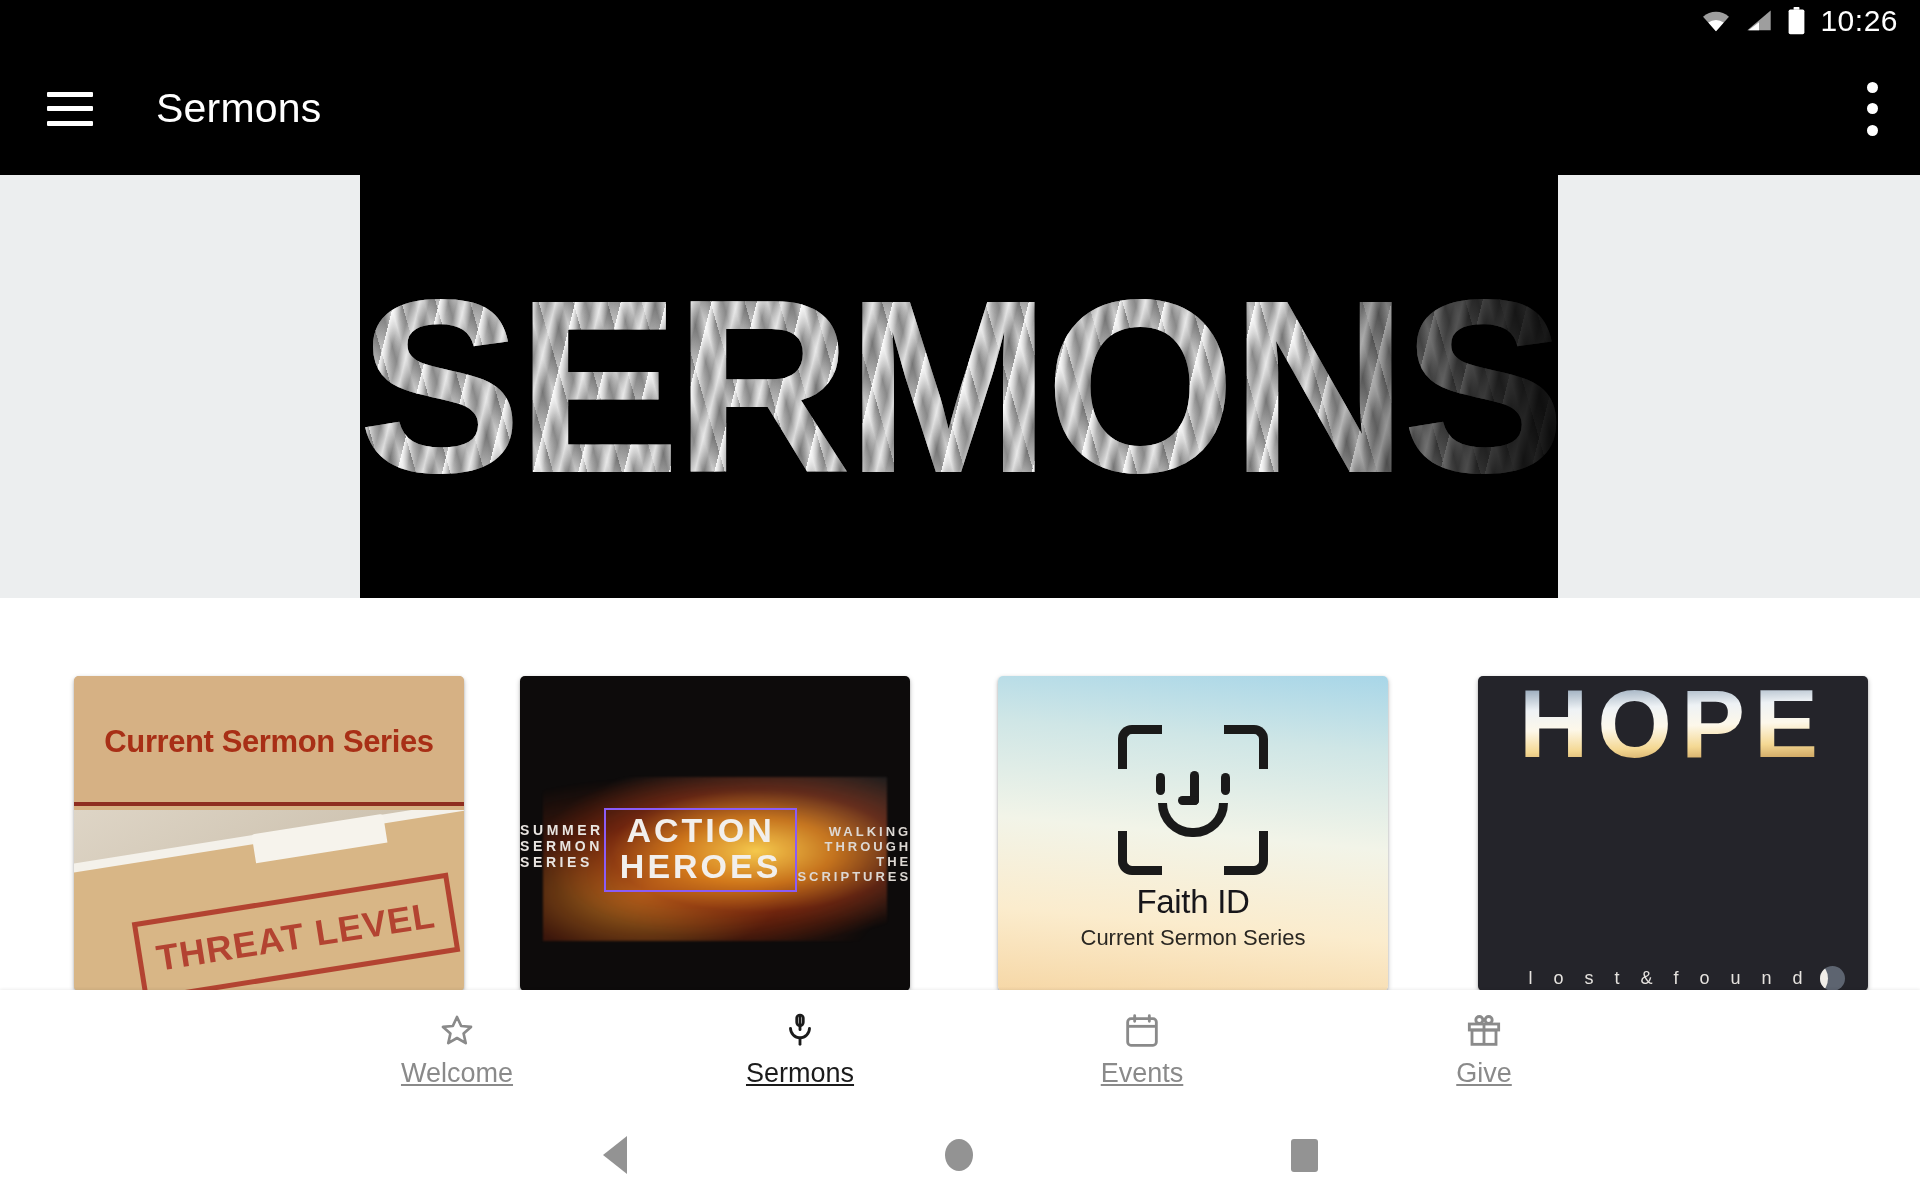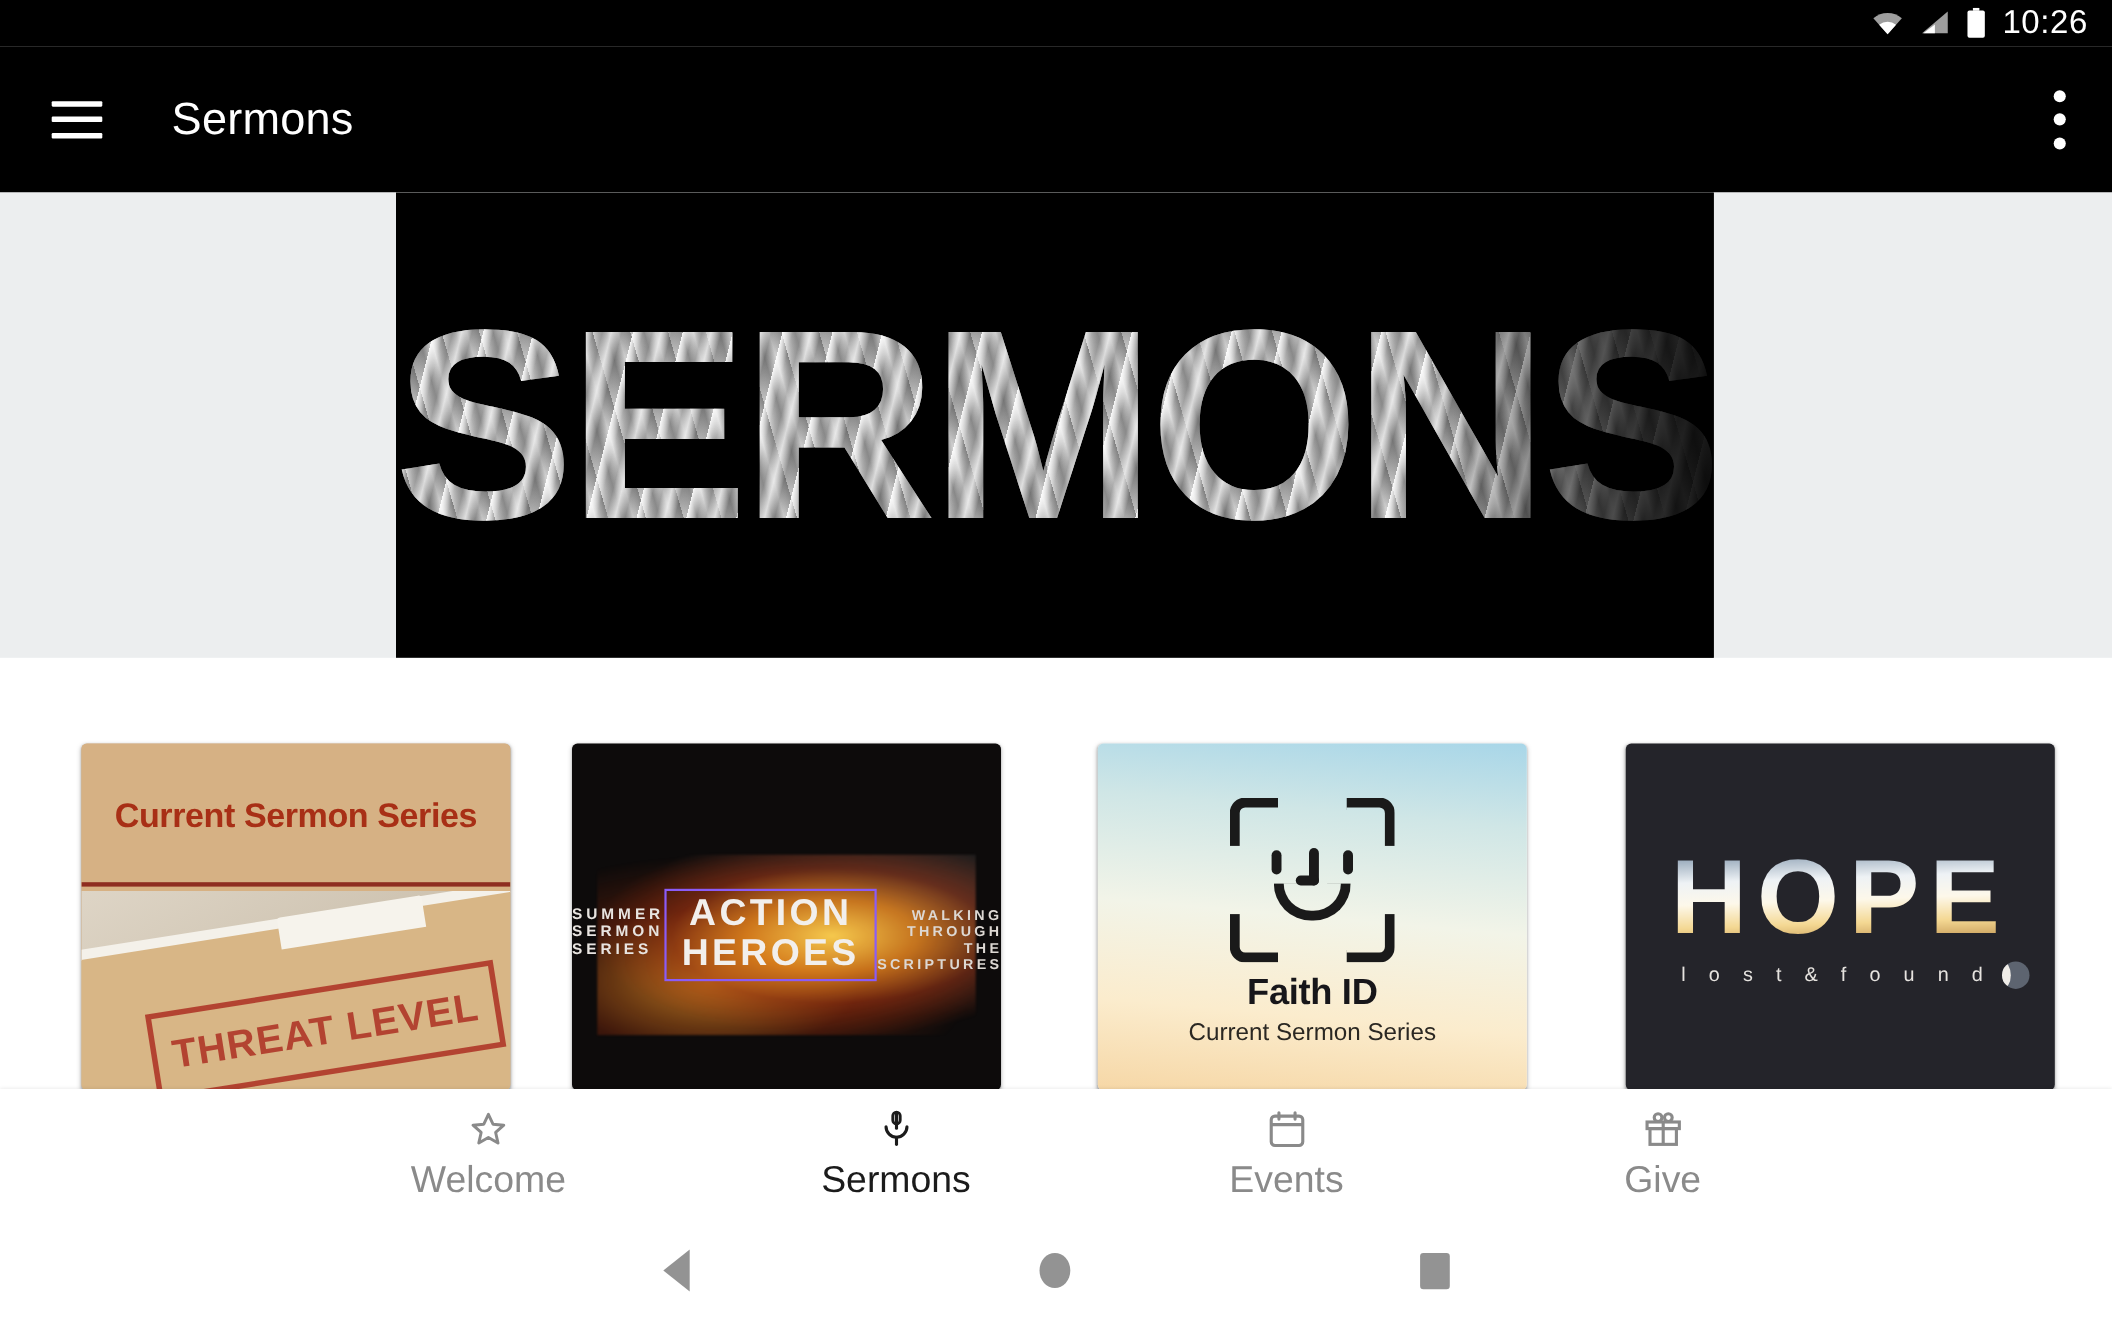--- a/index.html
+++ b/index.html
@@ -193,28 +193,28 @@
   }
   .faceid .nose:after {
     content: ""; position: absolute; left: -12px; bottom: 0; width: 21px; height: 9px;
     background: #1a1a1a; border-radius: 5px;
   }
   .faceid .mouth {
     position: absolute; left: 40px; bottom: 38px; width: 70px; height: 34px;
     border: 9px solid #1a1a1a; border-top: 0;
     border-radius: 0 0 40px 40px;
   }
-  .c3-t1 { color: #17161a; font-size: 33px; font-weight: 700; margin-top: 8px; letter-spacing: -.3px; }
+  .c3-t1 { color: #17161a; font-size: 33px; font-weight: 400; margin-top: 8px; letter-spacing: -.3px; }
   .c3-t2 { color: #2a2722; font-size: 22px; margin-top: 4px; }
 
   
   .c4 { background: #24242a; }
   .c4-inner {
     position: absolute; inset: 0; display: flex; flex-direction: column;
-    align-items: center; justify-content: center;
+    align-items: center; justify-content: space-between;
   }
   .c4-t1 {
     font-size: 96px; font-weight: 700; letter-spacing: 9px; line-height: 1;
     background-image: linear-gradient(178deg,
        #6d7f96 0%, #93a2b2 14%, #e8eef2 34%, #fdf6e3 54%,
        #f6d98f 72%, #d9a martial 0%);
     background-image: linear-gradient(178deg,
        #6d7f96 0%, #9bacbd 13%, #eef2f5 33%, #fdf8ea 52%,
        #f4d893 72%, #caa05c 88%, #9a7b49 100%);
     -webkit-background-clip: text; background-clip: text;
@@ -235,21 +235,21 @@
   .bottomnav {
     position: absolute; left: 0; top: 990px; width: 1920px; height: 120px;
     background: #fff; display: flex; align-items: center;
     box-shadow: 0 -1px 3px rgba(0,0,0,.07);
   }
   .navrow { display: flex; width: 1920px; justify-content: center; gap: 232px; padding-left: 20px; }
   .navitem {
     display: flex; flex-direction: column; align-items: center; gap: 7px;
     cursor: pointer; min-width: 110px;
   }
-  .navitem .lbl { font-size: 34px; color: #8a8a8a; }
+  .navitem .lbl { font-size: 27px; color: #8a8a8a; text-decoration: underline; }
   .navitem.active .lbl { color: #1b1b1b; }
   .navico { width: 40px; height: 40px; display: block; }
 
   
   .androidnav {
     position: absolute; left: 0; top: 1110px; width: 1920px; height: 90px;
     background: #fff; display: flex; align-items: center; justify-content: center;
     gap: 318px;
   }
   .nav-back {

